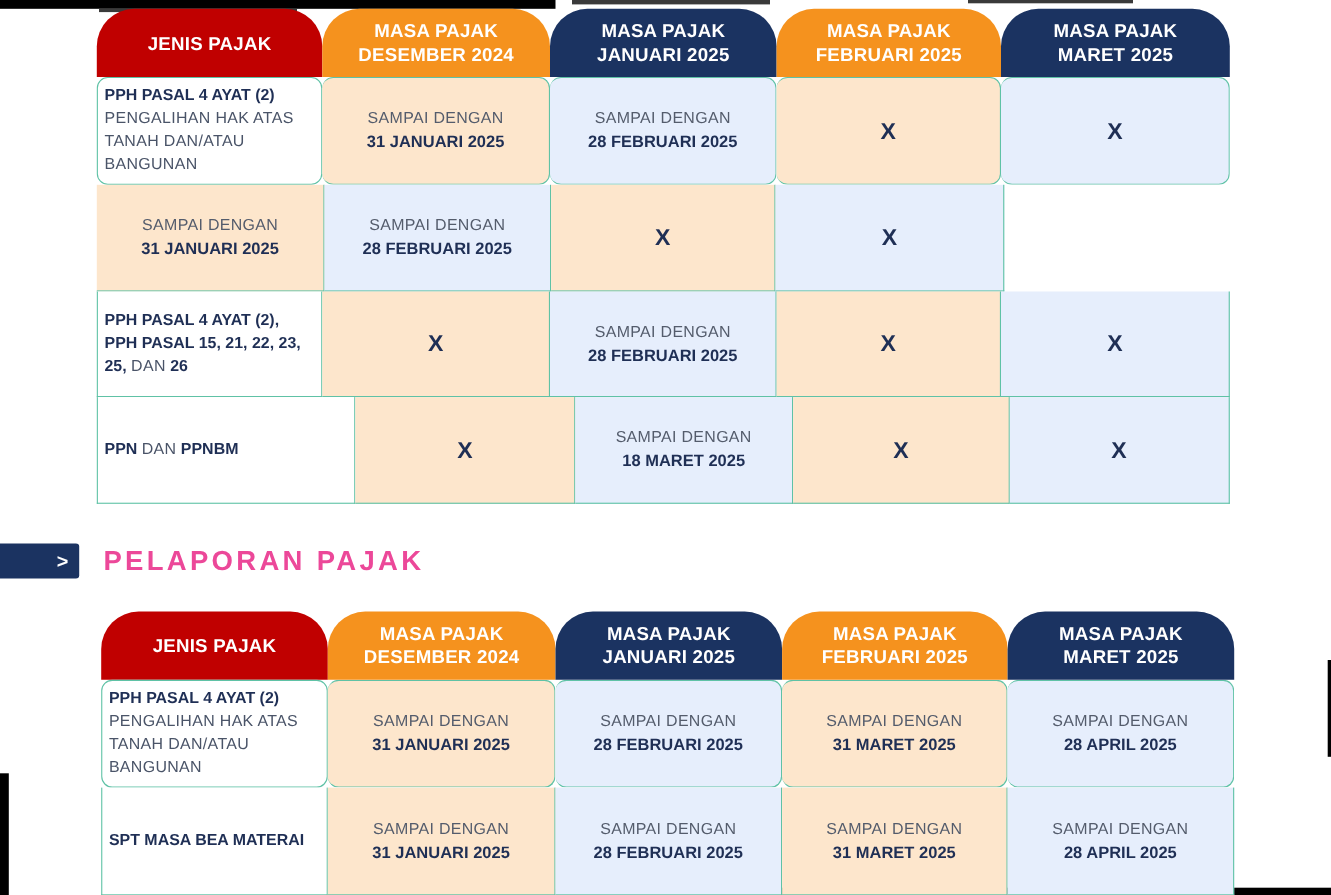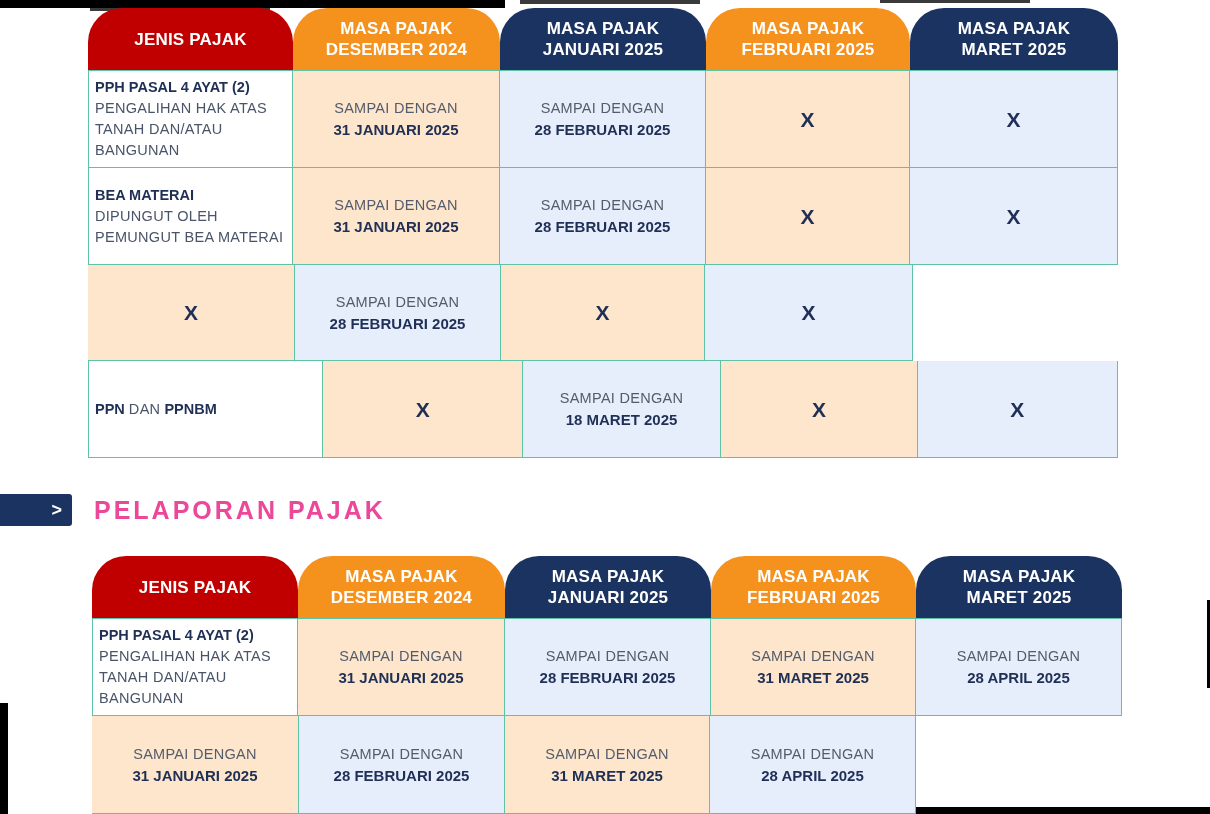--- a/index.html
+++ b/index.html
@@ -26,21 +26,21 @@
 
     .body-row { display: flex; }
     .cell {
       box-sizing: border-box; border-right: 1.5px solid #5fc2a6; border-bottom: 1.5px solid #5fc2a6;
       display: flex; flex-direction: column; align-items: center; justify-content: center; text-align: center;
       font-size: 14.5px; line-height: 21px;
     }
     .cell.first { border-left: 1.5px solid #5fc2a6; align-items: flex-start; text-align: left; padding: 0 6px; background: #ffffff; }
     .cell.peach { background: #fde6cc; }
     .cell.blue { background: #e6eefc; }
-    .body-row:first-child .cell { border-top: 1.5px solid #5fc2a6; }
+    .body-row:first-child .cell { border-top: 1.5px solid #5fc2a6; border-radius: 10px; }
 
     .t-bold { font-weight: bold; color: #1f2f55; }
     .t-reg { font-weight: normal; color: #4a5468; letter-spacing: 0.3px; }
     .sampai { color: #545c6c; font-size: 14.5px; letter-spacing: 0.3px; }
     .date { font-weight: bold; color: #1f2f55; font-size: 15px; }
     .xmark { font-weight: bold; font-size: 21px; color: #1f2f55; }
 
     .section {
       position: absolute; left: 0; top: 494px; height: 32px; display: flex; align-items: center;
     }
@@ -105,41 +105,46 @@
       </div>
       <div class="cell peach" style="width:204px;">
         <span class="xmark">X</span>
       </div>
       <div class="cell blue" style="width:208px;">
         <span class="xmark">X</span>
       </div>
     </div>
 
     <div class="body-row" style="height:97px;">
+      <div class="cell peach" style="width:207px;">
+        <span class="sampai">SAMPAI DENGAN</span>
+        <span class="date">31 JANUARI 2025</span>
+      </div>
+      <div class="cell blue" style="width:206px;">
+        <span class="sampai">SAMPAI DENGAN</span>
+        <span class="date">28 FEBRUARI 2025</span>
+      </div>
+      <div class="cell peach" style="width:204px;">
+        <span class="xmark">X</span>
+      </div>
+      <div class="cell blue" style="width:208px;">
+        <span class="xmark">X</span>
+      </div>
+    </div>
+
+    <div class="body-row" style="height:96px;">
       <div class="cell first" style="width:205px;">
-        <span class="t-bold">BEA MATERAI</span>
-        <span class="t-reg" style="width:195px;">DIPUNGUT OLEH PEMUNGUT BEA MATERAI</span>
-      </div>
-      <div class="cell peach" style="width:207px;">
-        <span class="sampai">SAMPAI DENGAN</span>
-        <span class="date">31 JANUARI 2025</span>
-      </div>
-      <div class="cell blue" style="width:206px;">
-        <span class="sampai">SAMPAI DENGAN</span>
-        <span class="date">28 FEBRUARI 2025</span>
-      </div>
-      <div class="cell peach" style="width:204px;">
-        <span class="xmark">X</span>
-      </div>
-      <div class="cell blue" style="width:208px;">
-        <span class="xmark">X</span>
-      </div>
-    </div>
-
-    <div class="body-row" style="height:96px;">
+        <span class="t-bold">PPH PASAL 4 AYAT (2),</span>
+        <span class="t-bold">PPH PASAL 15, 21, 22, 23,</span>
+        <span>
+          <span class="t-bold">25,</span>
+          <span class="t-reg">DAN</span>
+          <span class="t-bold">26</span>
+        </span>
+      </div>
       <div class="cell peach" style="width:207px;">
         <span class="xmark">X</span>
       </div>
       <div class="cell blue" style="width:206px;">
         <span class="sampai">SAMPAI DENGAN</span>
         <span class="date">28 FEBRUARI 2025</span>
       </div>
       <div class="cell peach" style="width:204px;">
         <span class="xmark">X</span>
       </div>
@@ -220,20 +225,23 @@
         <span class="sampai">SAMPAI DENGAN</span>
         <span class="date">31 MARET 2025</span>
       </div>
       <div class="cell blue" style="width:206px;">
         <span class="sampai">SAMPAI DENGAN</span>
         <span class="date">28 APRIL 2025</span>
       </div>
     </div>
 
     <div class="body-row" style="height:98px;">
+      <div class="cell first" style="width:206px;">
+        <span class="t-bold">SPT MASA BEA MATERAI</span>
+      </div>
       <div class="cell peach" style="width:207px;">
         <span class="sampai">SAMPAI DENGAN</span>
         <span class="date">31 JANUARI 2025</span>
       </div>
       <div class="cell blue" style="width:206px;">
         <span class="sampai">SAMPAI DENGAN</span>
         <span class="date">28 FEBRUARI 2025</span>
       </div>
       <div class="cell peach" style="width:205px;">
         <span class="sampai">SAMPAI DENGAN</span>

